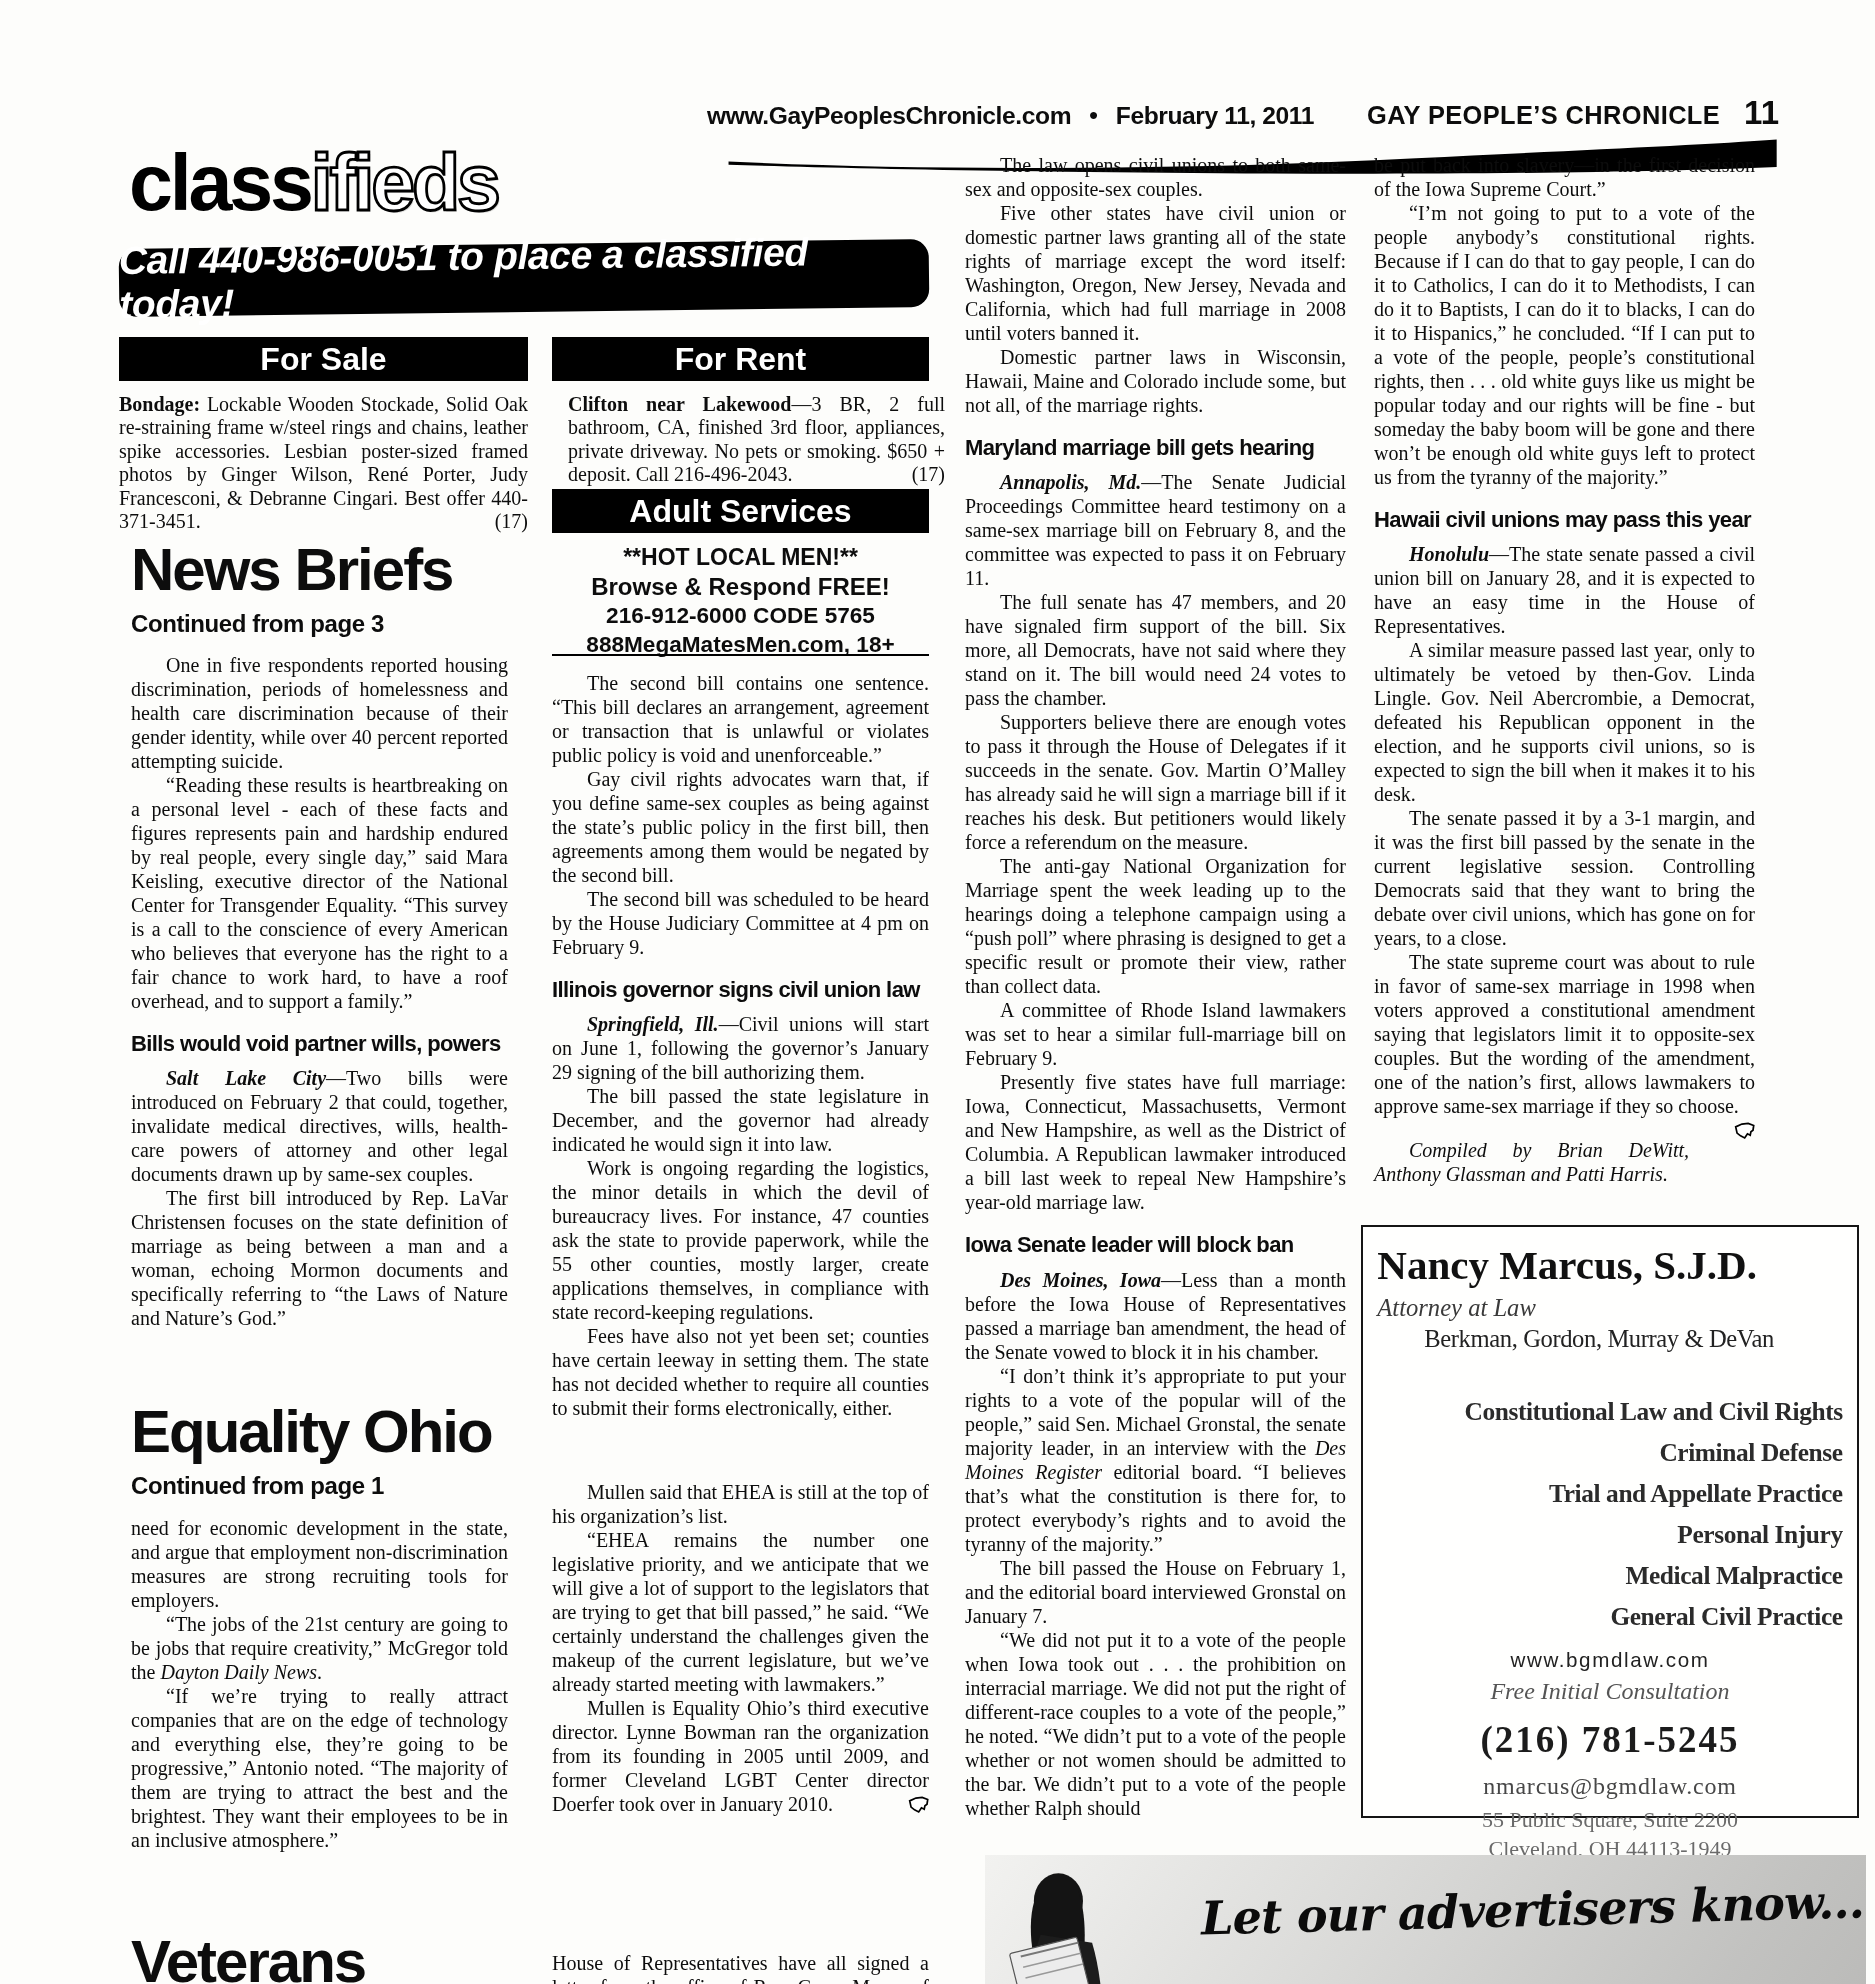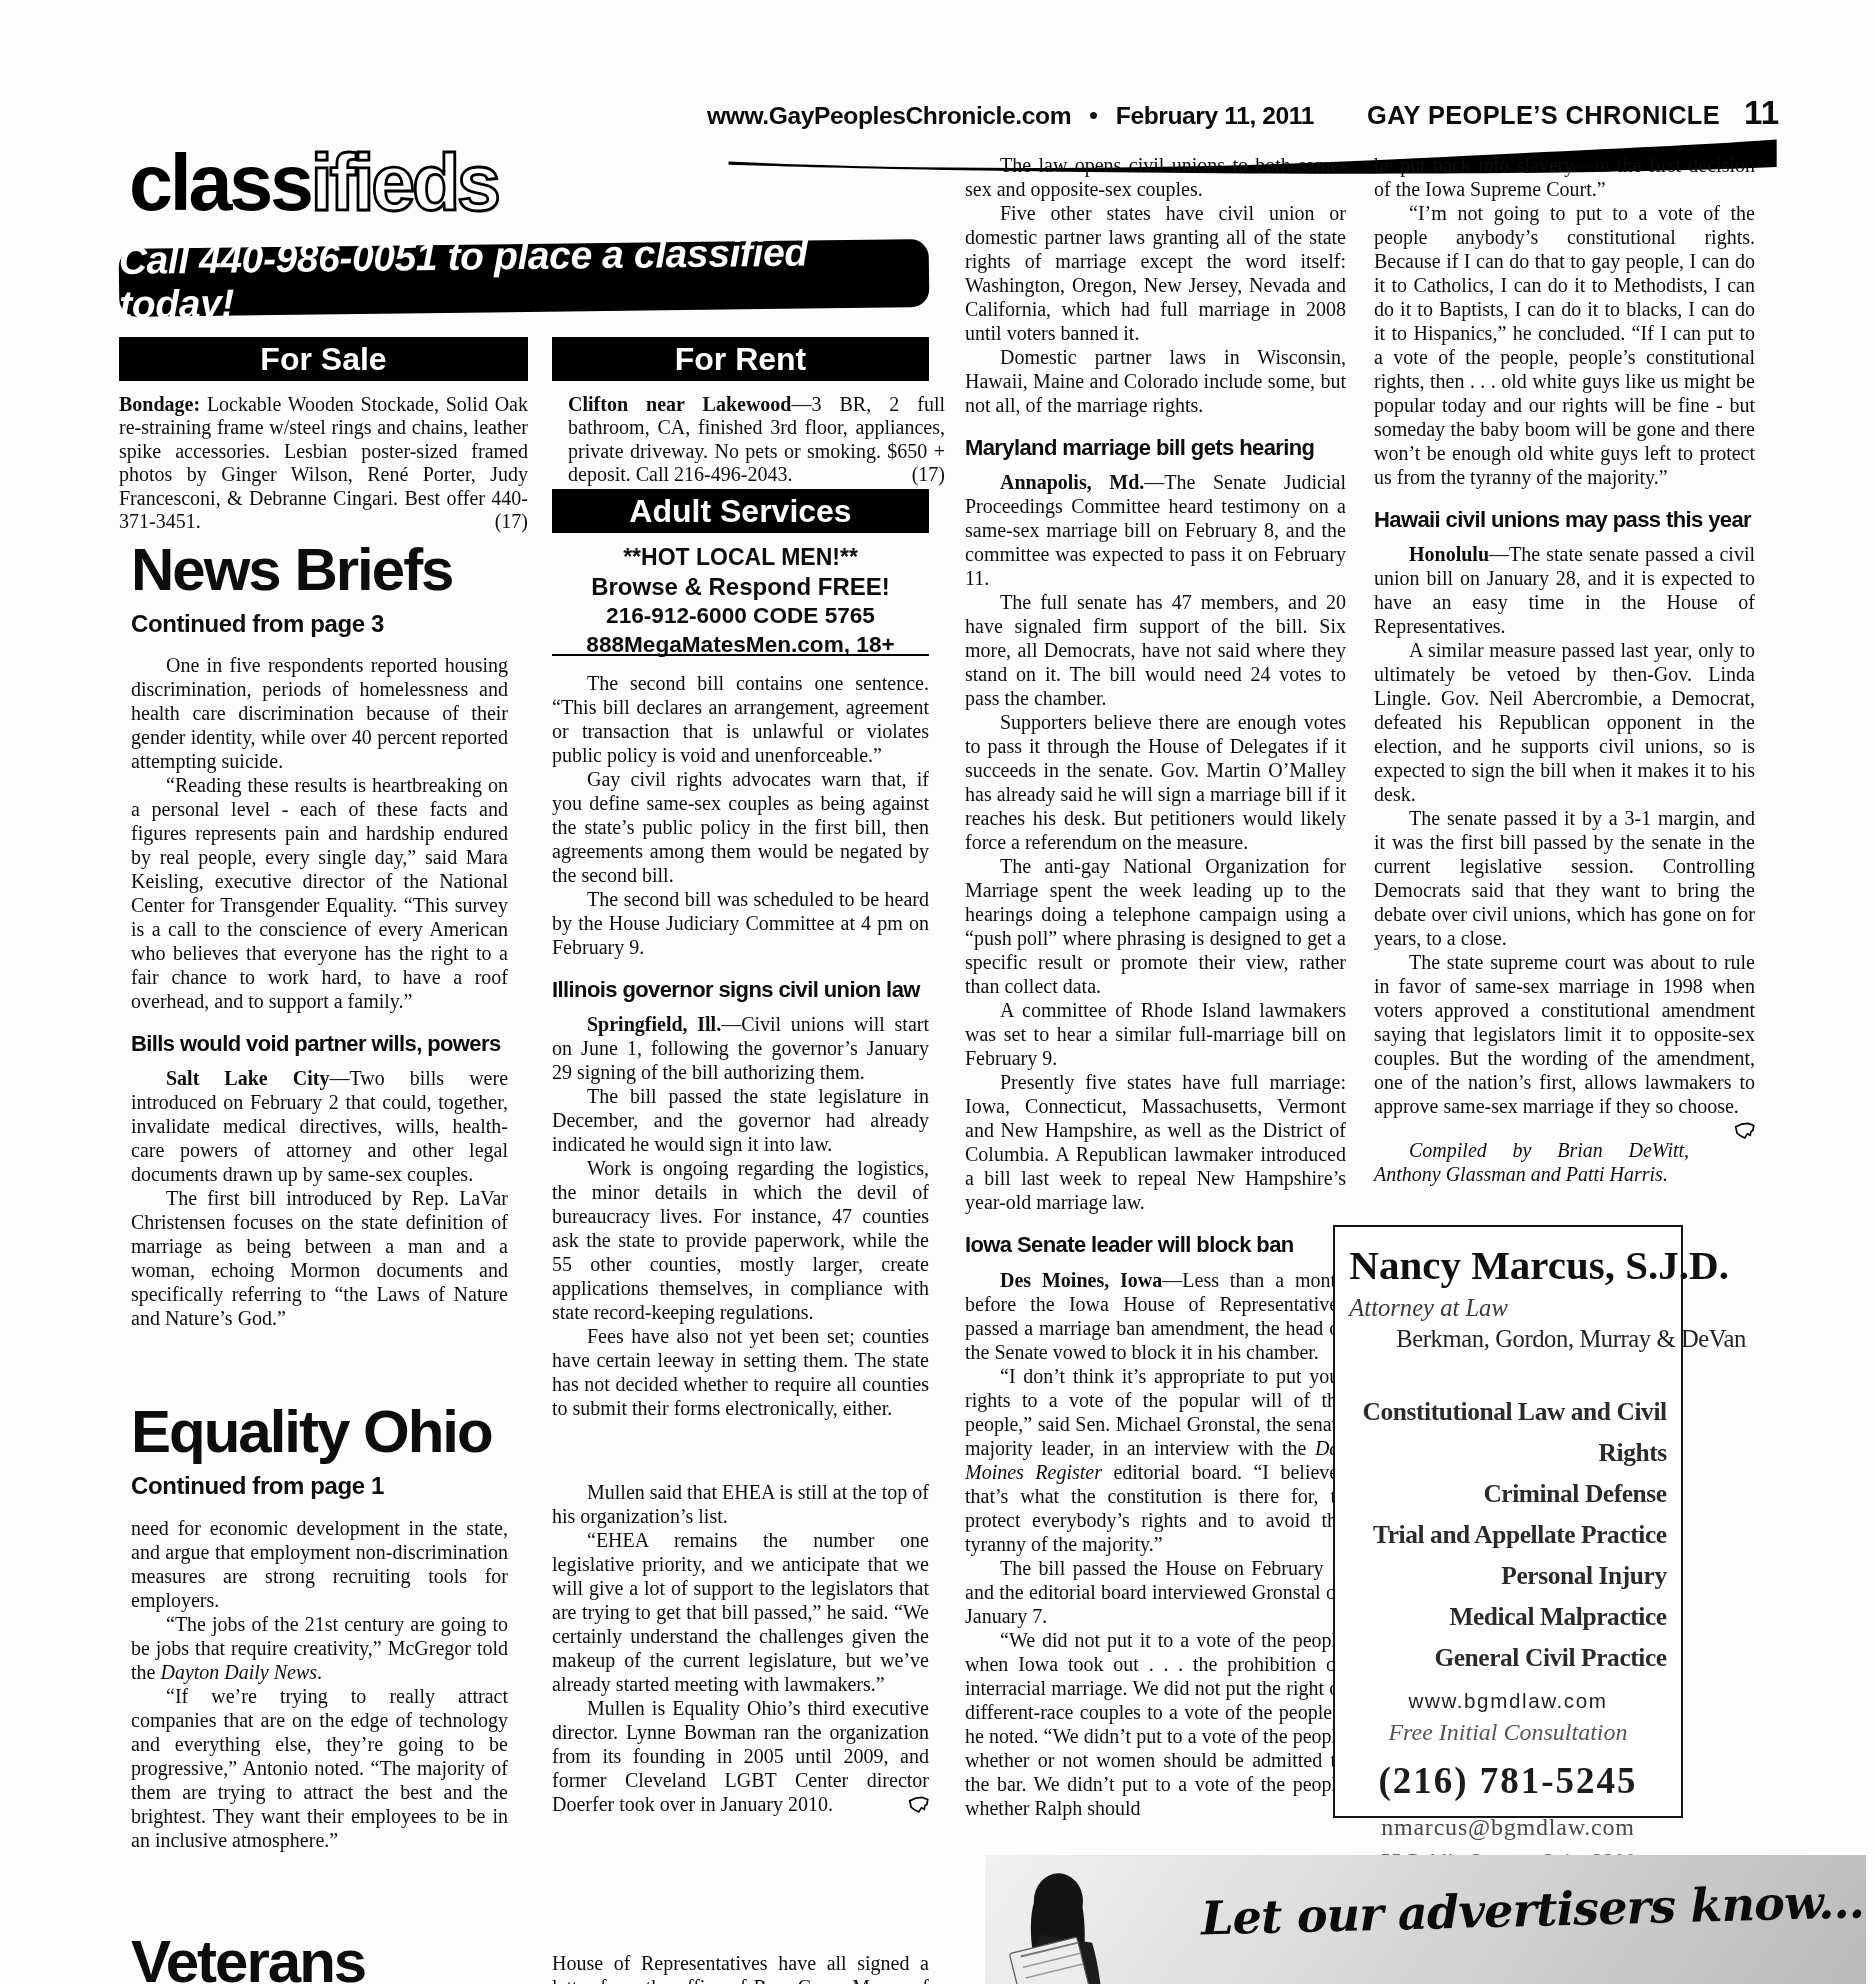--- a/index.html
+++ b/index.html
@@ -30,34 +30,34 @@
   .a1{font-size:23px;}
   .a2{font-size:24px;}
   .a3{font-size:22.6px;}
   .a4{font-size:22.6px;}
   .adrule{position:absolute;left:552px;top:654px;width:377px;height:1.6px;background:#000;}
 
   
   .col{position:absolute;font-family:"Liberation Serif",serif;font-size:20px;line-height:24px;z-index:1;}
   .col p{margin:0;text-indent:35px;text-align:justify;}
   .col p.ni{text-indent:0;}
-  .col .lead{font-weight:700;}
+  .col .lead{font-weight:700;font-style:italic;}
   .col .em{font-style:italic;}
   .headline{font-family:"Liberation Sans",sans-serif;font-weight:700;font-size:60px;letter-spacing:-2px;line-height:1.04;margin:0 0 10.3px 0;text-indent:0 !important;text-align:left !important;}
   .contline{font-family:"Liberation Sans",sans-serif;font-weight:700;font-size:24px;letter-spacing:-0.4px;margin:0 0 17.5px 0;text-indent:0 !important;text-align:left !important;}
   .subhead{font-family:"Liberation Sans",sans-serif;font-weight:700;font-size:22px;letter-spacing:-0.6px;margin:19px 0 10.3px 0;text-indent:0 !important;text-align:left !important;}
   .gap160{height:60px;}
   .gap340{height:135px;}
   .secgapEO{height:71px;}
   .secgapV{height:79px;}
   .byline{font-style:italic;}
   .endmark{float:right;margin-left:9.5px;margin-top:2.4px;}
 
   
-  .marcus{position:absolute;left:1333px;top:1225px;width:350px;height:593px;background:#fffffe;border:2.8px solid #151515;box-sizing:border-box;padding:13.5px 14.3px;z-index:5;font-family:"Liberation Serif",serif;}
+  .marcus{position:absolute;left:1361px;top:1225px;width:498px;height:593px;background:#fffffe;border:2.8px solid #151515;box-sizing:border-box;padding:13.5px 14.3px;z-index:5;font-family:"Liberation Serif",serif;}
   .m-name{font-size:41px;font-weight:700;letter-spacing:0px;color:#111;white-space:nowrap;}
   .m-title{font-size:24.6px;font-style:italic;color:#3a3a3a;margin-top:5.6px;}
   .m-firm{font-size:24.6px;color:#222;margin-top:3.2px;letter-spacing:-0.4px;white-space:nowrap;margin-left:47px;}
   .m-services{margin-top:38px;text-align:right;}
   .m-services div{font-size:25.4px;line-height:41px;font-weight:700;color:#2b2b2b;letter-spacing:-0.4px;}
   .m-web{text-align:center;font-family:"Liberation Sans",sans-serif;font-size:20.6px;letter-spacing:1.6px;color:#222;margin-top:10.3px;}
   .m-consult{text-align:center;font-style:italic;font-size:24px;color:#555;margin-top:6.4px;}
   .m-phone{text-align:center;font-size:37px;font-weight:700;letter-spacing:2px;color:#1c1c1c;margin-top:13.5px;}
   .m-email{text-align:center;font-size:24px;color:#474747;margin-top:12px;letter-spacing:0.8px;}
   .m-addr{text-align:center;font-size:22px;color:#6a6a6a;line-height:29px;margin-top:4.8px;}

